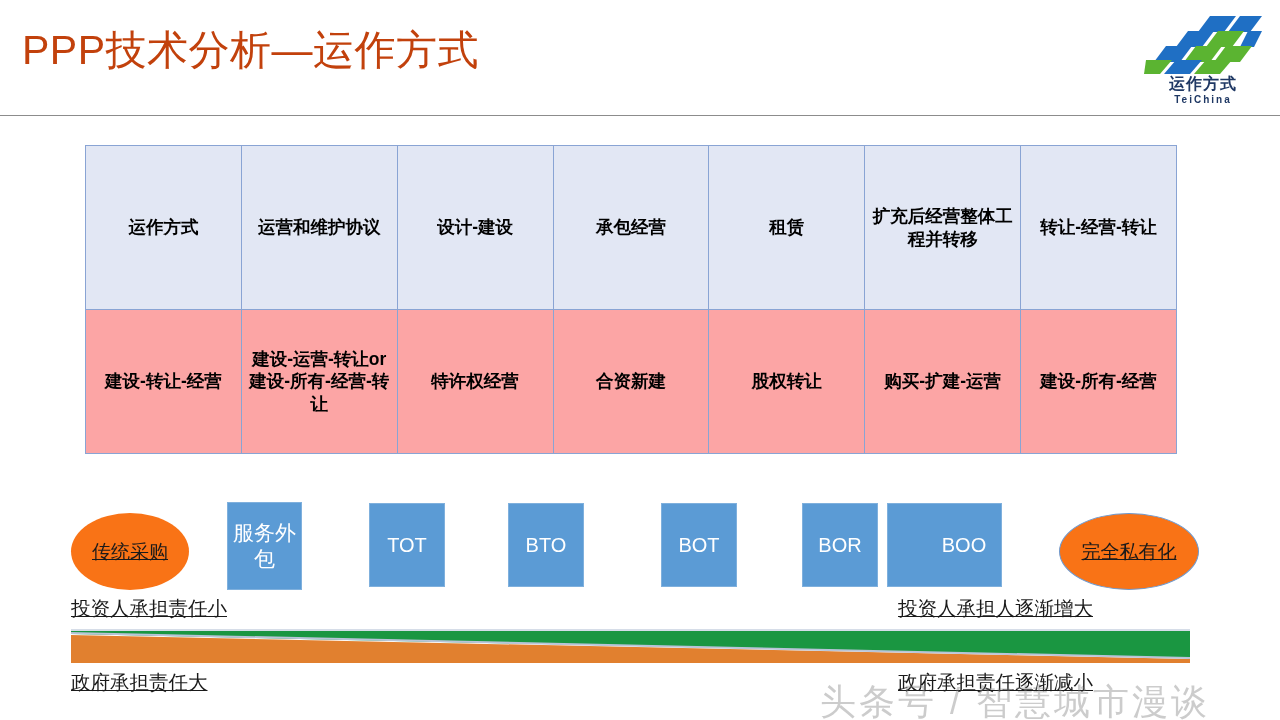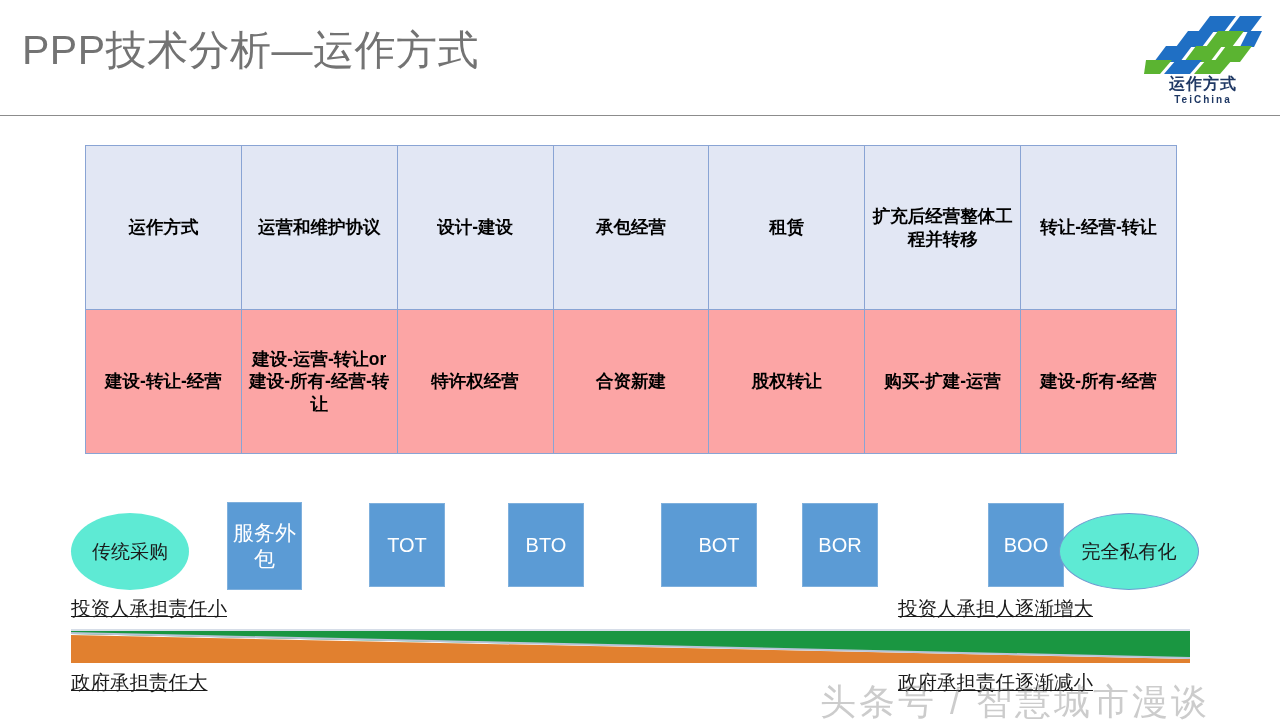--- a/index.html
+++ b/index.html
@@ -21,21 +21,21 @@
     background: #ffffff;
   }
 
   
   .page-title {
     position: absolute;
     left: 22px;
     top: 26px;
     font-size: 41px;
     line-height: 1.2;
-    color: #737373;
+    color: #c2410c;
     font-weight: 400;
     letter-spacing: 0.5px;
     white-space: nowrap;
   }
   .header-rule {
     position: absolute;
     left: 0px;
     top: 115px;
     width: 1280px;
     height: 1px;
@@ -97,29 +97,30 @@
     font-family: "Liberation Sans", "DejaVu Sans", sans-serif;
   }
   .matrix tr.row-a td { background: #e2e7f4; height: 155px; }
   .matrix tr.row-b td { background: #fca5a5; height: 135px; }
 
   
   .spectrum { position: absolute; left: 0; top: 0; width: 1280px; height: 720px; }
 
   .ellipse {
     position: absolute;
-    background: #5eead4;
+    background: #f97316;
     border-radius: 50%;
     display: flex;
     align-items: center;
     justify-content: center;
     text-align: center;
     font-size: 19px;
     color: #1a1a1a;
     line-height: 1.25;
+    text-decoration: underline;
   }
   .ellipse.left {
     left: 71px; top: 513px; width: 118px; height: 77px;
     border: none;
   }
   .ellipse.right {
     left: 1059px; top: 513px; width: 138px; height: 75px;
     border: 1.5px solid #6d9ad1;
   }
 
@@ -221,25 +222,25 @@
   <div class="spectrum">
 
     <div class="ellipse left">传统采购</div>
 
     <div class="mode-box" style="left:227px; top:502px; width:73px; height:86px; font-size:21px;">服务外包</div>
 
     <div class="mode-box" style="left:369px; top:503px; width:74px; height:82px;">TOT</div>
 
     <div class="mode-box" style="left:508px; top:503px; width:74px; height:82px;">BTO</div>
 
-    <div class="mode-box" style="left:661px; top:503px; width:74px; height:82px;padding-left:20px;">BOT</div>
+    <div class="mode-box" style="left:661px; top:503px; width:74px; height:82px;">BOT</div>
 
     <div class="mode-box" style="left:802px; top:503px; width:74px; height:82px;">BOR</div>
 
-    <div class="mode-box" style="left:988px; top:503px; width:74px; height:82px;">BOO</div>
+    <div class="mode-box" style="left:887px; top:503px; width:74px; height:82px;padding-left:39px;">BOO</div>
 
     <div class="ellipse right">完全私有化</div>
   </div>
 
   <div class="wedge-label" style="left:71px; top:595px;">投资人承担责任小</div>
   <div class="wedge-label" style="left:898px; top:595px;">投资人承担人逐渐增大</div>
   <div class="wedge-label" style="left:71px; top:669px;">政府承担责任大</div>
   <div class="wedge-label" style="left:898px; top:669px;">政府承担责任逐渐减小</div>
 
   <div class="wedge-wrap">

